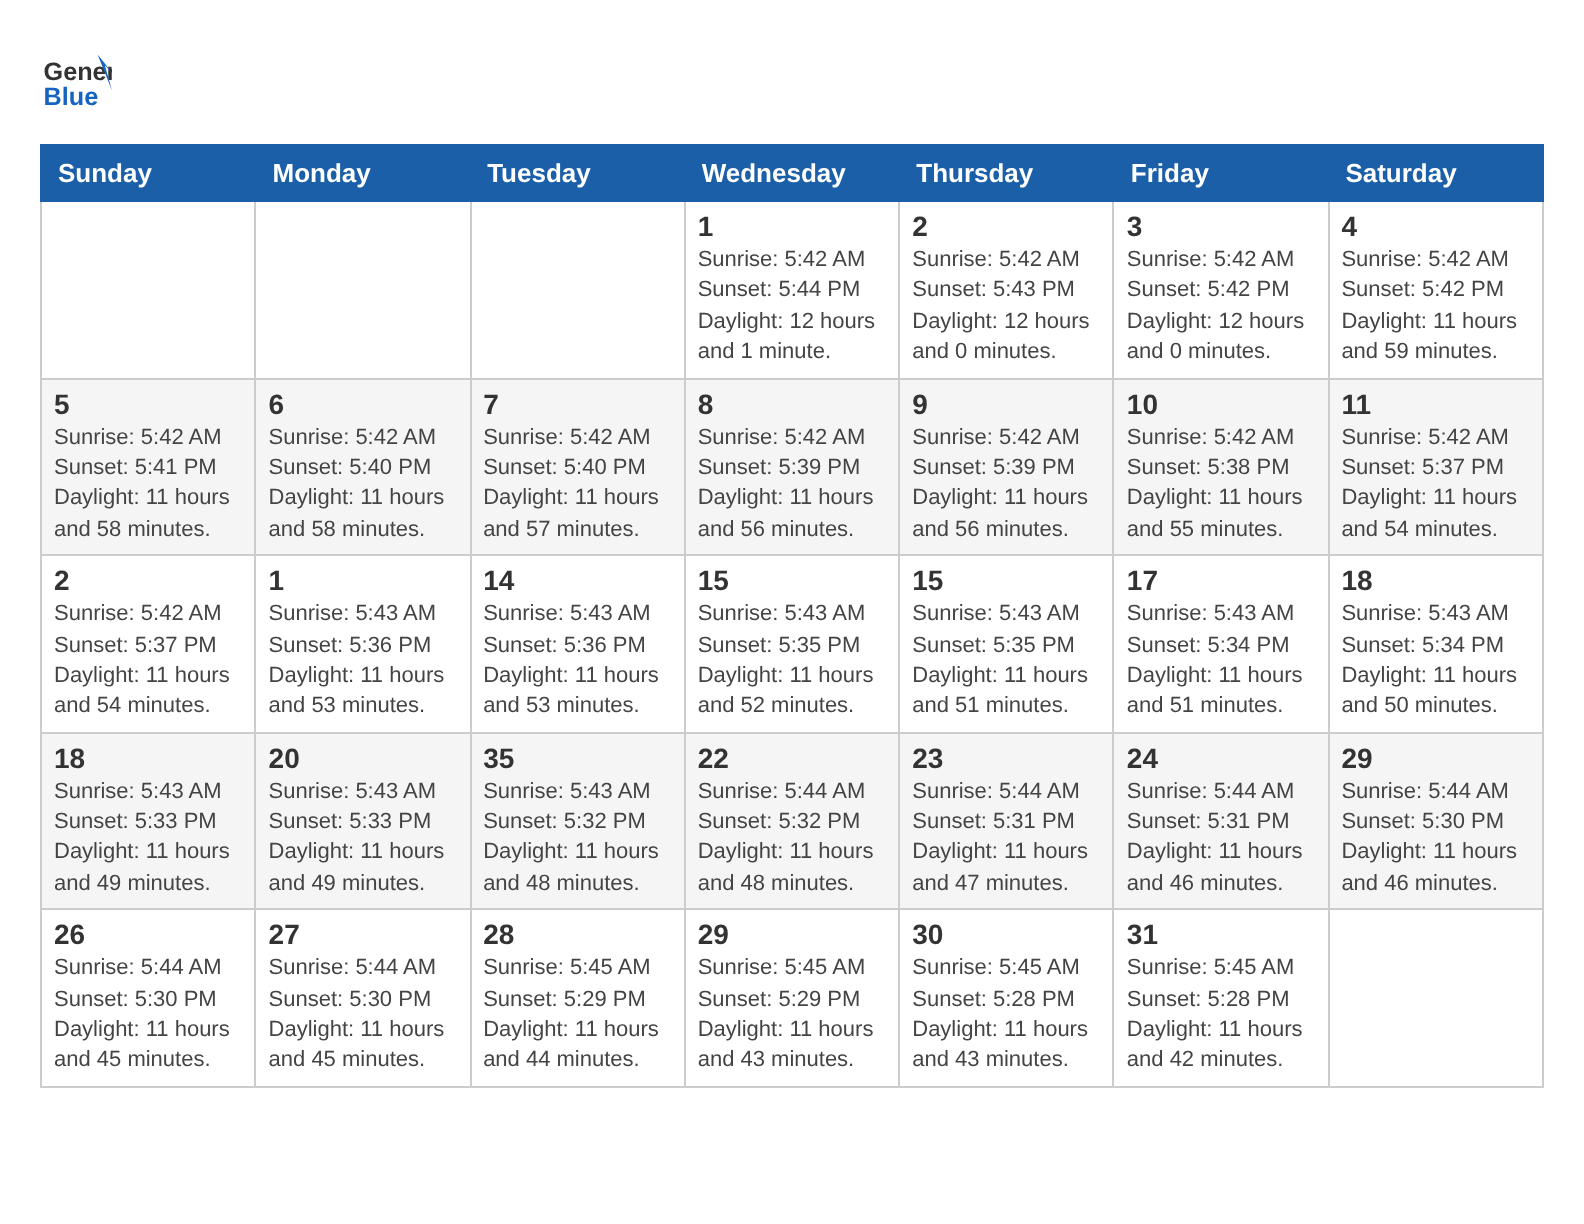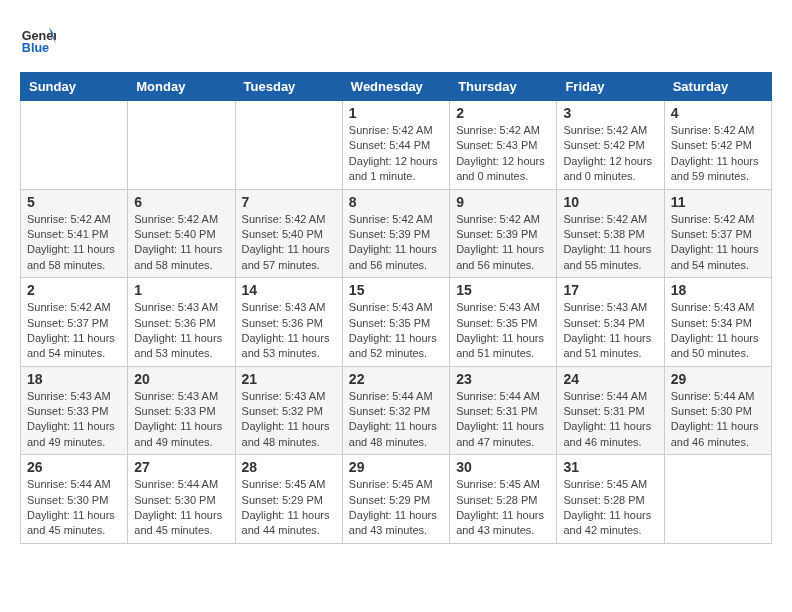--- a/index.html
+++ b/index.html
@@ -265,21 +265,21 @@
 and 49 minutes.</div>
         </td>
         <td>
           <span class="day-number">20</span>
           <div class="day-info" style="white-space: pre-line;">Sunrise: 5:43 AM
 Sunset: 5:33 PM
 Daylight: 11 hours
 and 49 minutes.</div>
         </td>
         <td>
-          <span class="day-number">21</span>
+          <span class="day-number">35</span>
           <div class="day-info" style="white-space: pre-line;">Sunrise: 5:43 AM
 Sunset: 5:32 PM
 Daylight: 11 hours
 and 48 minutes.</div>
         </td>
         <td>
           <span class="day-number">22</span>
           <div class="day-info" style="white-space: pre-line;">Sunrise: 5:44 AM
 Sunset: 5:32 PM
 Daylight: 11 hours

